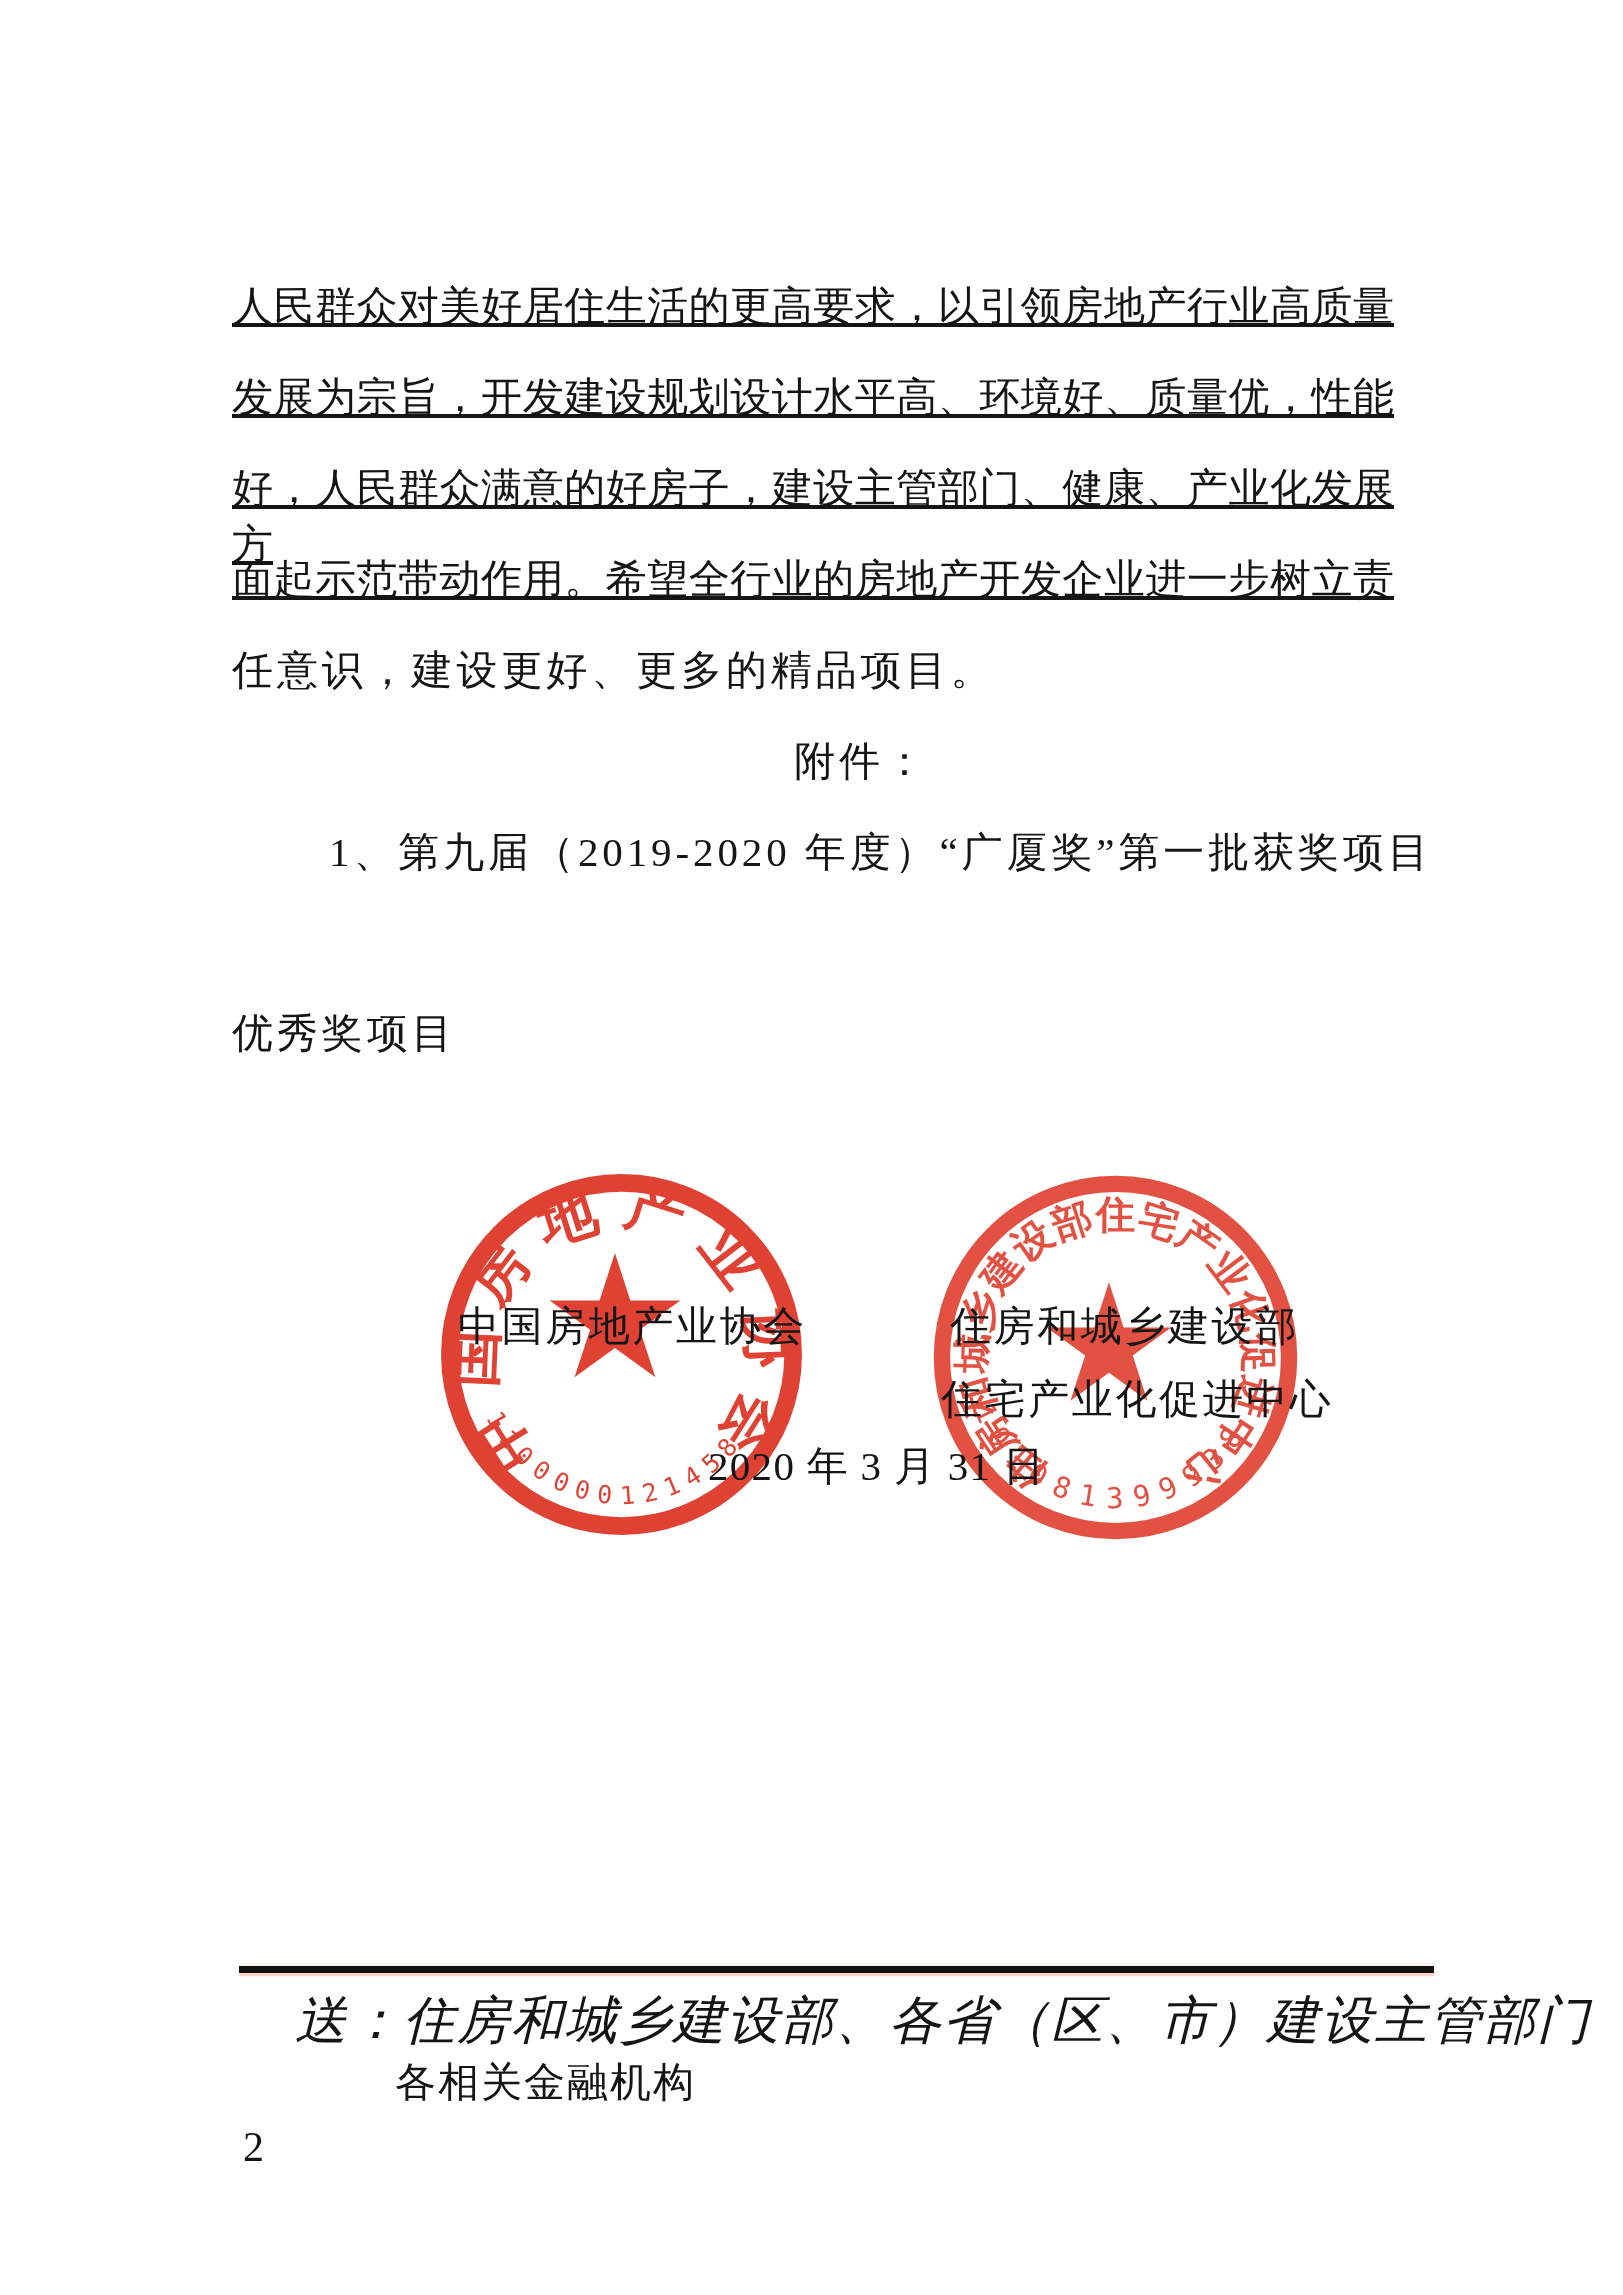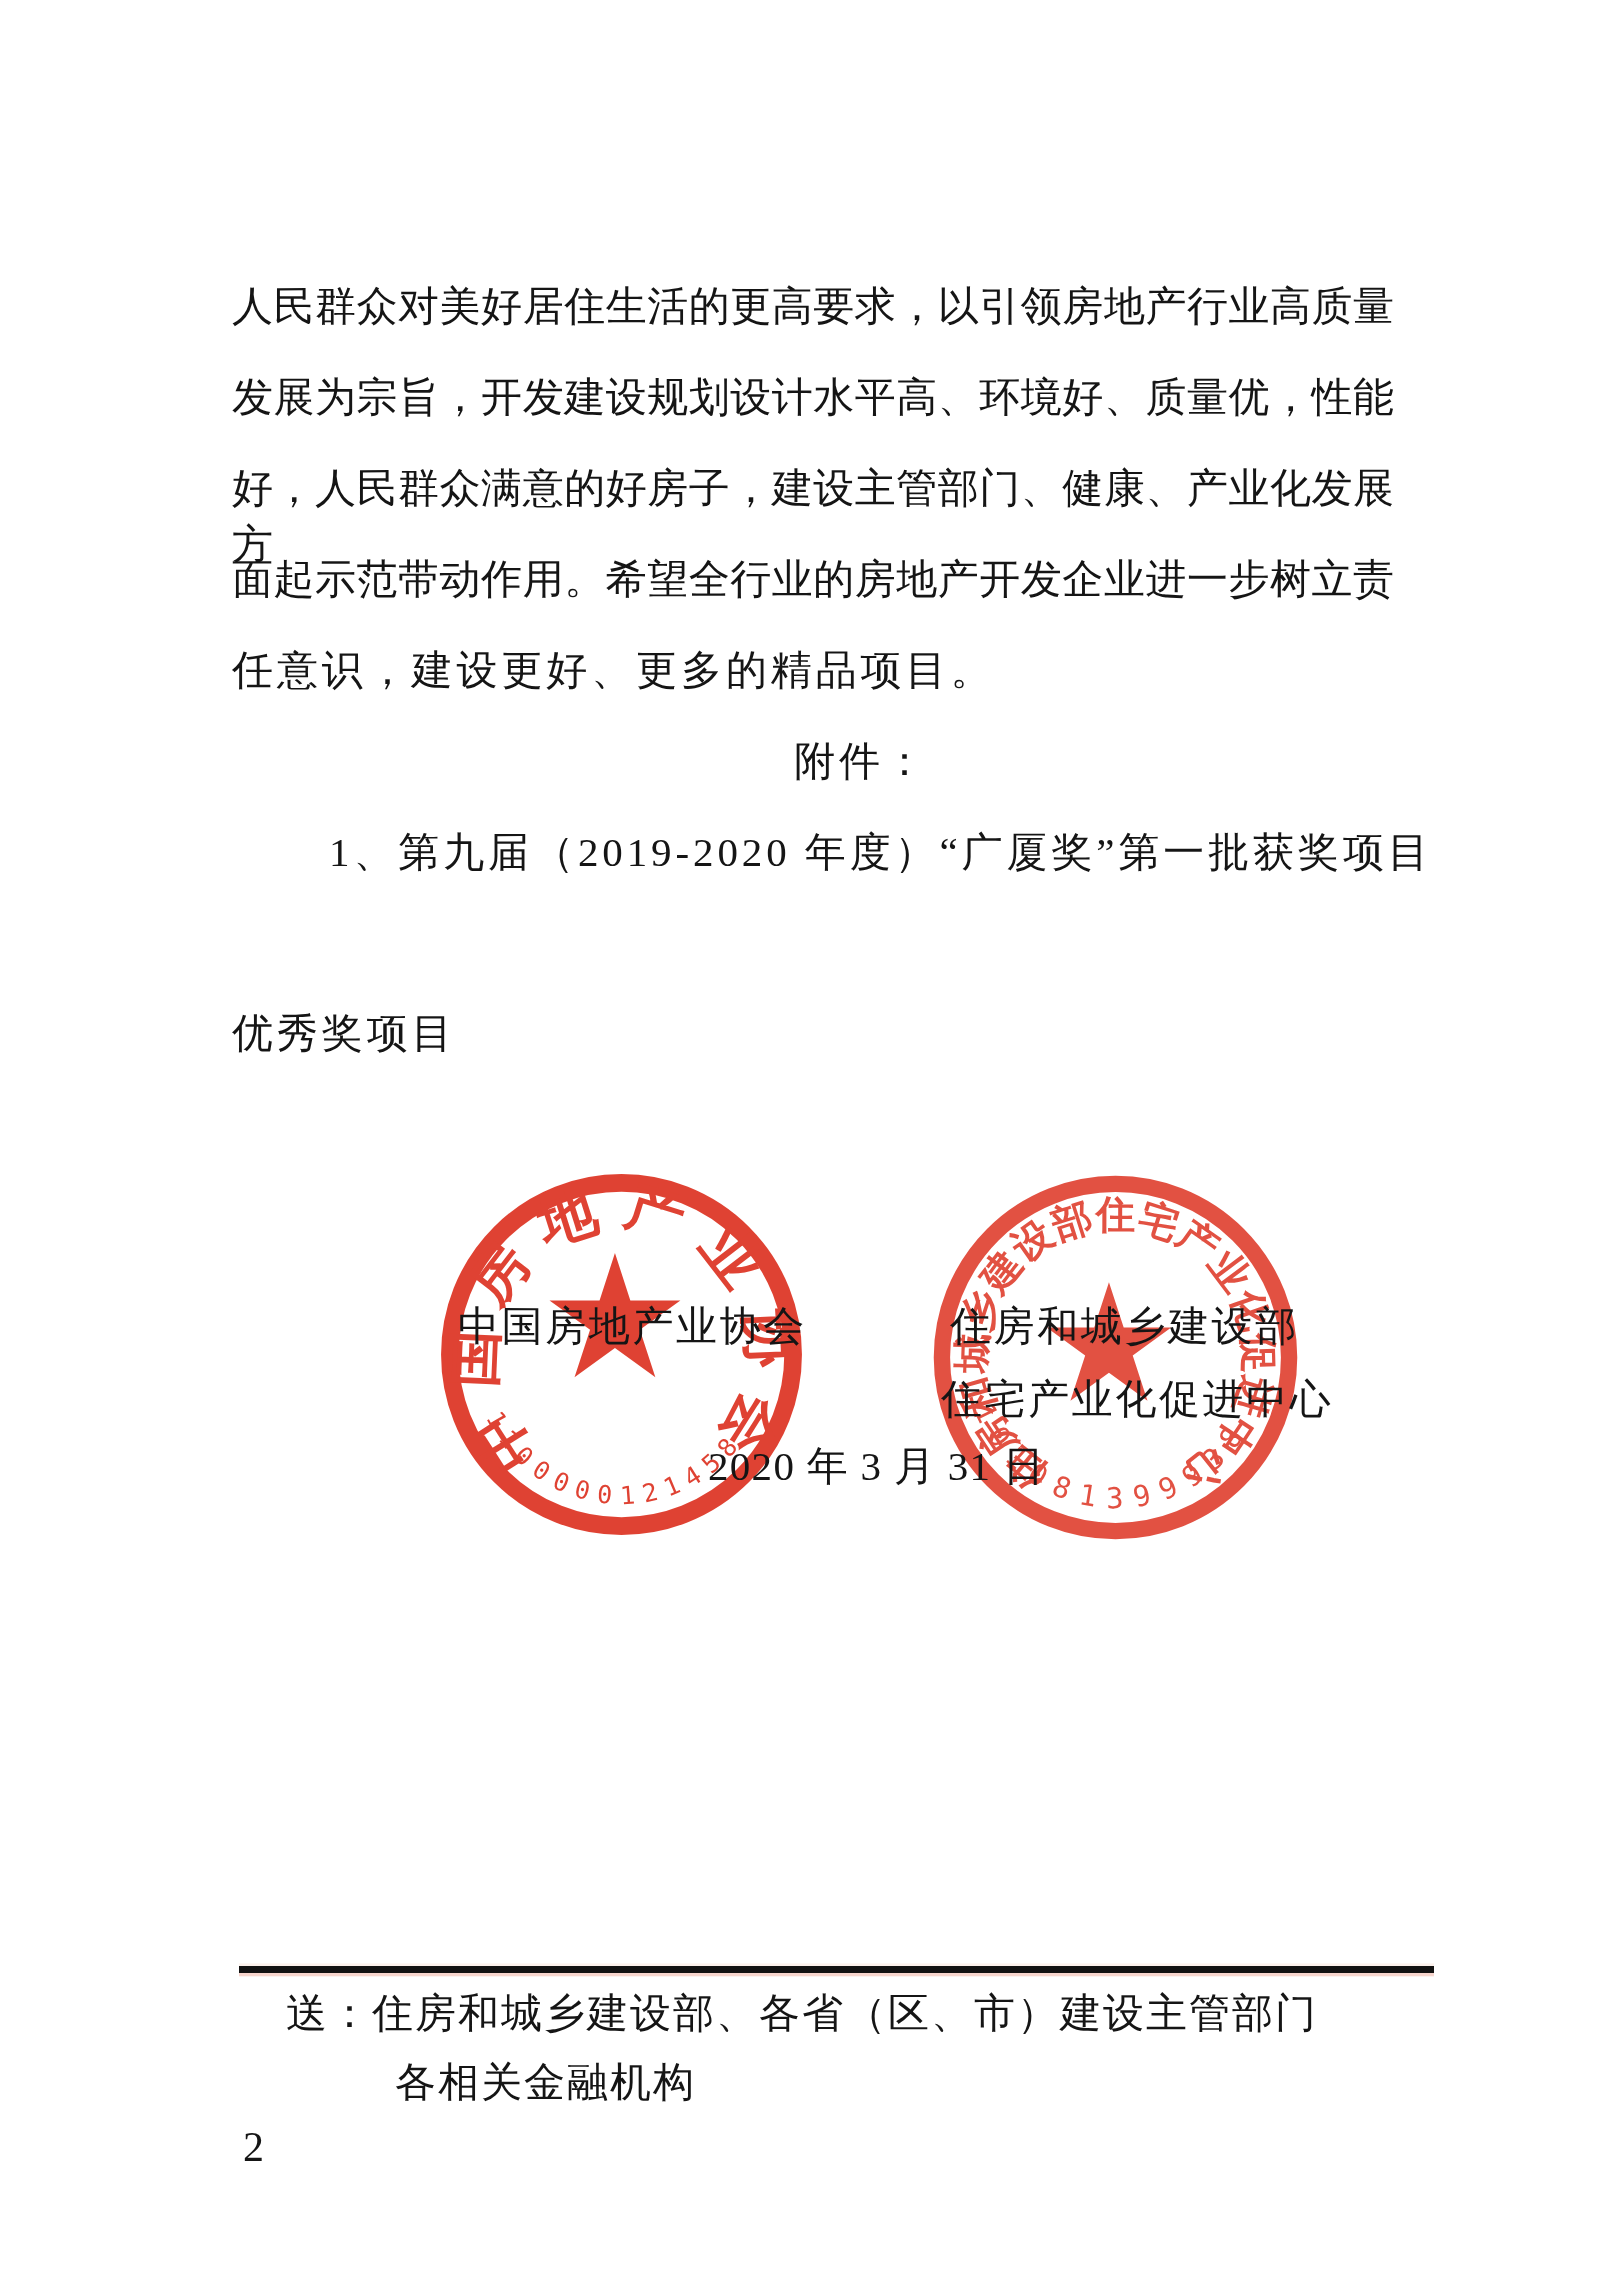--- a/index.html
+++ b/index.html
@@ -19,20 +19,21 @@
     font-size:41px;
     line-height:56px;
     letter-spacing:3.9px;
     white-space:nowrap;
   }
   .fill{
     white-space:normal;
     letter-spacing:0;
     text-align:justify;
     text-align-last:justify;
+    text-decoration:underline;
   }
   .ind{ padding-left:97px; width:1065px;text-align:center; }
   .sig{
     position:absolute;
     font-size:41px;
     letter-spacing:2.6px;
     white-space:nowrap;
     z-index:3;
   }
   .seal{
@@ -42,21 +43,21 @@
   }
   .rule{
     position:absolute;
     left:239px;
     top:1966px;
     width:1195px;
     height:6.5px;
     background:#121212;
     box-shadow:0 3.3px 0 rgba(246,206,196,0.85), 0 -2.6px 0 rgba(250,231,223,0.6);
   }
-  .f1{ position:absolute; left:286px; top:1986px; font-size:41px; letter-spacing:2px; white-space:nowrap;}
+  .f1{ position:absolute; left:295px; top:1986px; font-size:52px; letter-spacing:2px; white-space:nowrap;font-style:italic;}
   .f2{ position:absolute; left:395px; top:2055px; font-size:41px; letter-spacing:2px; white-space:nowrap;}
   .pageno{ position:absolute; left:243px; top:2123px; font-size:42px; }
   .sealtext{ font-family:"Liberation Serif","DejaVu Serif",serif; font-weight:bold; }
 </style>
 </head>
 <body>
 
 <div class="page">
 
   <div class="bodyline fill" style="top:278px">人民群众对美好居住生活的更高要求，以引领房地产行业高质量</div>

